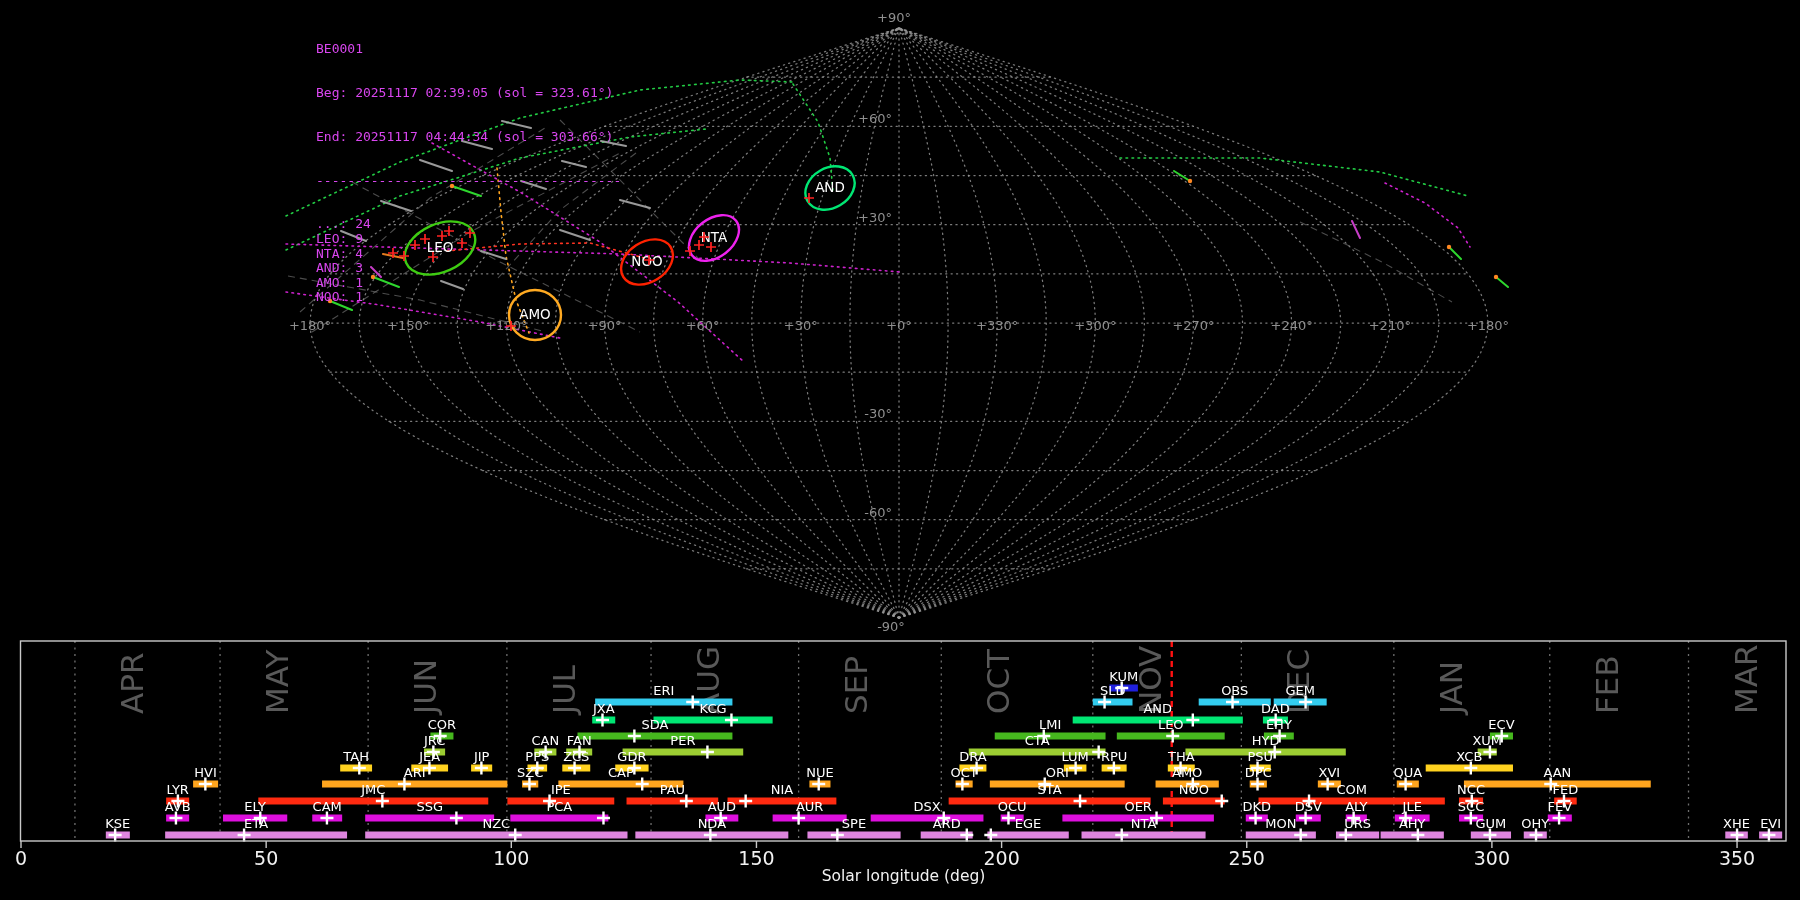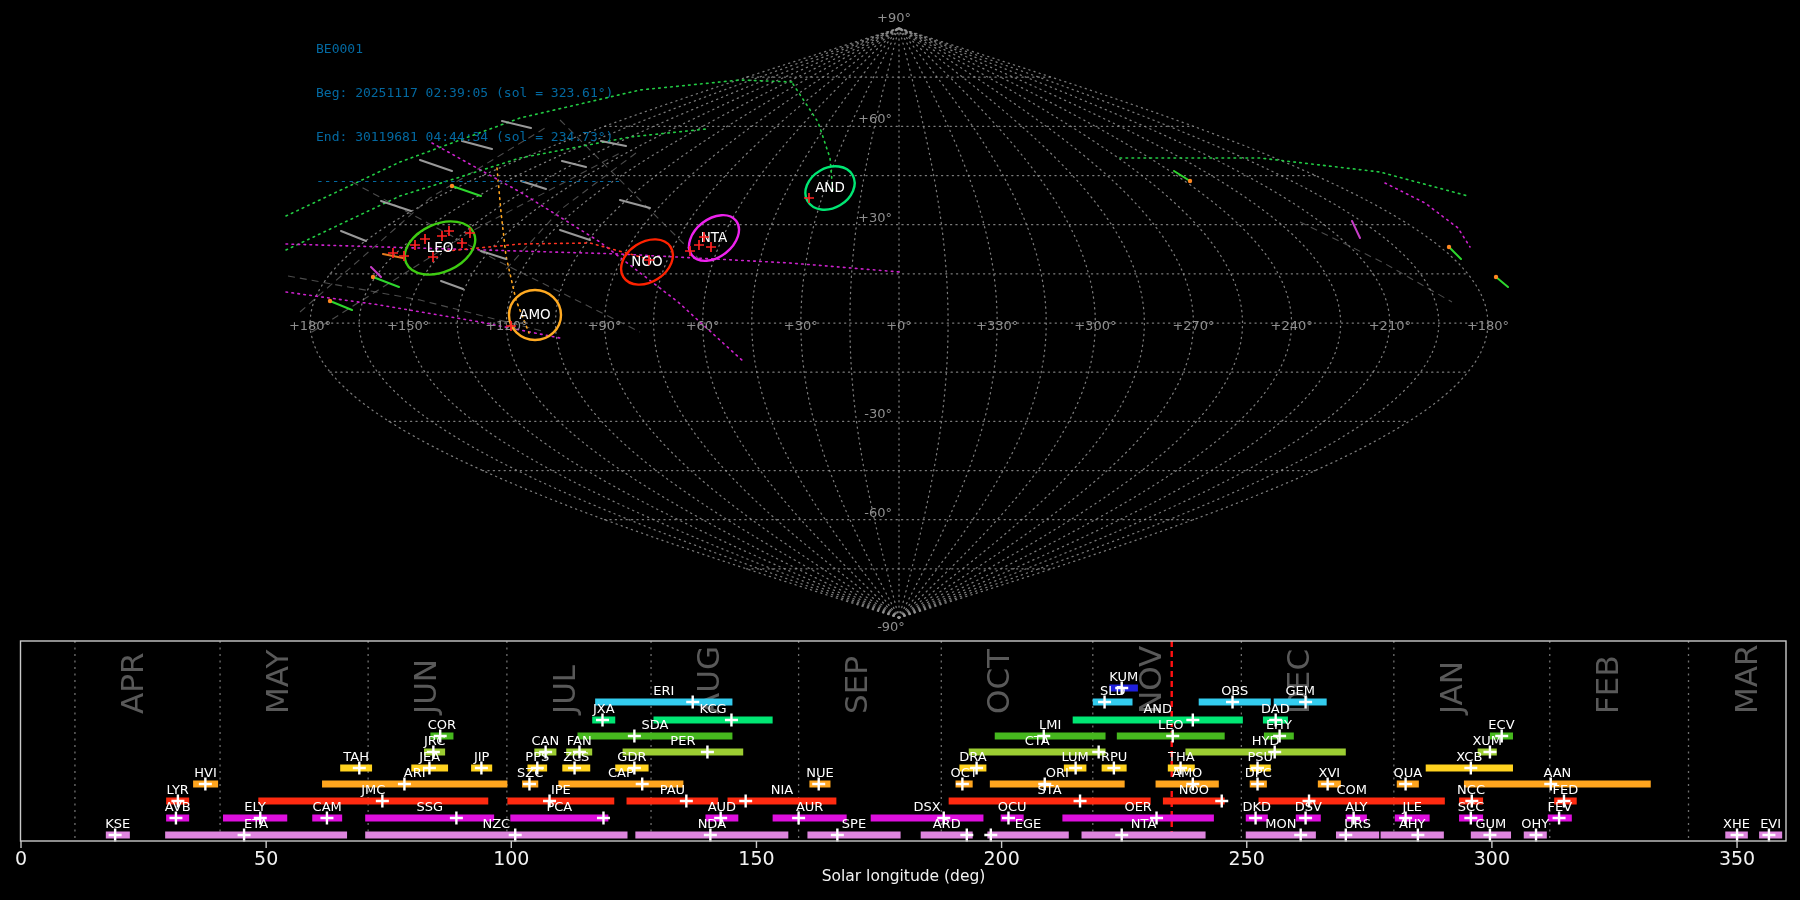--- a/index.html
+++ b/index.html
@@ -1,18 +1,18 @@
 <!DOCTYPE html>
 <html><head>
 <meta charset="utf-8">
 <style>
   html,body{margin:0;padding:0;background:#000;width:1800px;height:900px;overflow:hidden;}
   body{font-family:"DejaVu Sans",sans-serif;position:relative;}
   #stage{position:absolute;left:0;top:0;width:1800px;height:900px;}
-  #info{position:absolute;left:316px;top:13px;color:#0369a1;
+  #info{position:absolute;left:316px;top:13px;color:#d946ef;
         font-family:"DejaVu Sans Mono",monospace;font-size:13px;line-height:14.6px;white-space:pre;}
   #info .ln{height:14.6px;}
   svg text{font-family:"DejaVu Sans",sans-serif;}
 </style>
 </head>
 <body>
 
 <svg id="stage" viewBox="0 0 1800 900" xmlns="http://www.w3.org/2000/svg">
   <g id="skymap">
       <path d="M899 618 L929.825878227094 608.1666666666667 L960.5672648646479 598.3333333333333 L991.139899908696 588.5 L1021.4599858916604 578.6666666666666 L1051.4444175653848 568.8333333333333 L1081.011009686844 559 L1110.0787222821818 549.1666666666666 L1138.5678827716463 539.3333333333333 L1166.400404346593 529.5 L1193.5 519.6666666666666 L1219.792391623851 509.8333333333333 L1245.2055136002666 500 L1269.6697103283543 490.16666666666663 L1293.1179271453675 480.3333333333333 L1315.4858941188766 470.5 L1336.712302206185 460.66666666666663 L1356.7389712981558 450.8333333333333 L1375.511009686844 441 L1392.9769645198548 431.16666666666663 L1409.0889628290345 421.3333333333333 L1423.8028427469487 411.5 L1437.0782745514919 401.66666666666663 L1448.8788712068517 391.8333333333333 L1459.1722880978455 382 L1467.9303116842611 372.1666666666667 L1475.1289368322116 362.3333333333333 L1480.7484326105362 352.5 L1484.773396371913 342.6666666666667 L1487.192795970444 332.8333333333333 L1488 323 L1487.192795970444 313.1666666666667 L1484.773396371913 303.3333333333333 L1480.7484326105362 293.5 L1475.1289368322116 283.6666666666667 L1467.9303116842611 273.8333333333333 L1459.1722880978455 264 L1448.8788712068517 254.16666666666669 L1437.0782745514919 244.33333333333334 L1423.8028427469487 234.5 L1409.0889628290345 224.66666666666669 L1392.9769645198548 214.83333333333334 L1375.511009686844 205 L1356.7389712981558 195.16666666666669 L1336.712302206185 185.33333333333334 L1315.4858941188766 175.5 L1293.1179271453675 165.66666666666669 L1269.6697103283543 155.83333333333334 L1245.2055136002666 146 L1219.792391623851 136.16666666666669 L1193.5 126.33333333333334 L1166.400404346593 116.5 L1138.5678827716463 106.66666666666669 L1110.0787222821818 96.83333333333334 L1081.011009686844 87 L1051.4444175653848 77.16666666666669 L1021.4599858916604 67.33333333333334 L991.139899908696 57.5 L960.5672648646479 47.666666666666686 L929.825878227094 37.833333333333314 L899 28" fill="none" stroke="#9a9a9a" stroke-width="1.25" stroke-dasharray="1.2 4.2" stroke-linecap="round" opacity="0.8"></path>
@@ -445,15 +445,16 @@
       <text x="1491.8999999999999" y="865" fill="#f2f2f2" font-size="19" text-anchor="middle">300</text>
       <line x1="1737.05" y1="841" x2="1737.05" y2="848" stroke="#c9c9c9" stroke-width="1.4"></line>
       <text x="1737.05" y="865" fill="#f2f2f2" font-size="19" text-anchor="middle">350</text>
       <text x="903.54" y="881" fill="#f2f2f2" font-size="15.5" text-anchor="middle">Solar longitude (deg)</text>
     </g>
 </svg>
 
 <div id="info">
   <div class="ln">BE0001</div>
   <div class="ln">Beg: 20251117 02:39:05 (sol = 323.61°)</div>
-  <div class="ln">End: 30119681 04:44:34 (sol = 234.73°)</div>
+  <div class="ln">End: 20251117 04:44:34 (sol = 303.66°)</div>
   <div class="ln">---------------------------------------</div>
+  <div id="count-lines"><div class="ln">...: 24</div><div class="ln">LEO: 9</div><div class="ln">NTA: 4</div><div class="ln">AND: 3</div><div class="ln">AMO: 1</div><div class="ln">NOO: 1</div></div>
 </div>
 
 </body></html>

